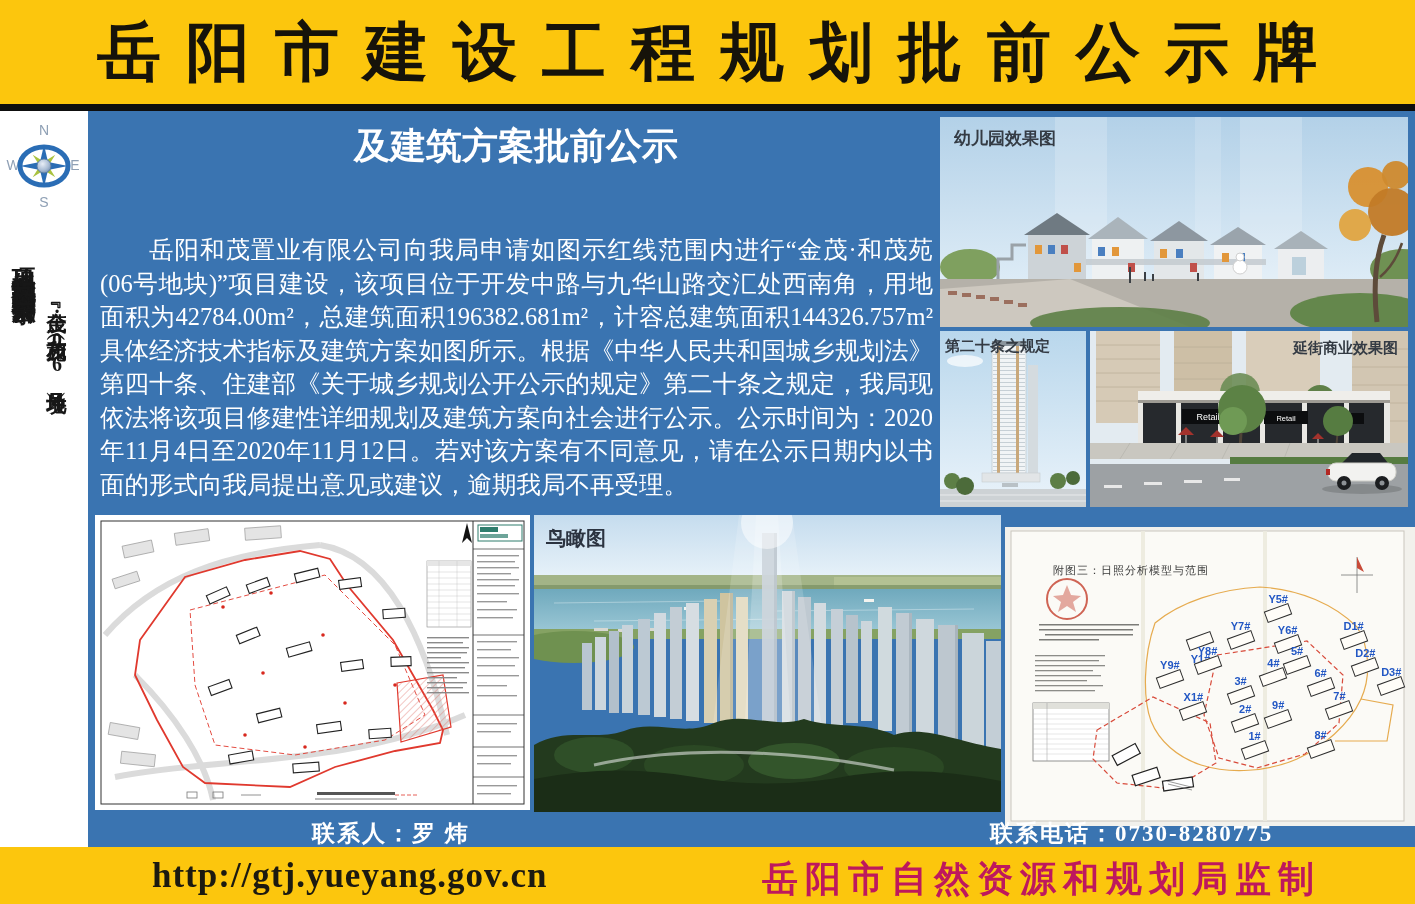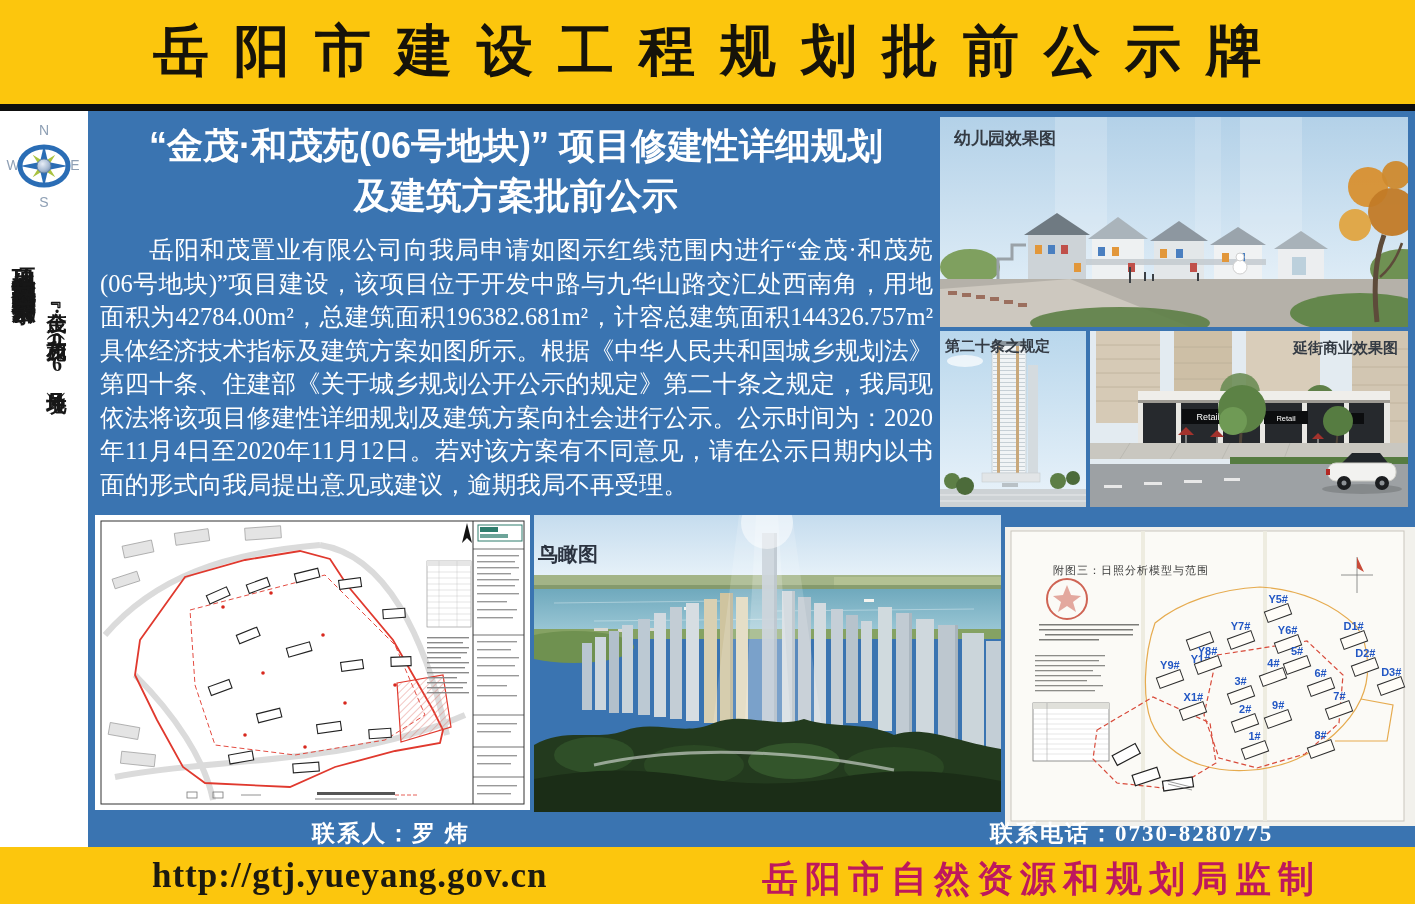--- a/index.html
+++ b/index.html
@@ -1,21 +1,21 @@
 <!DOCTYPE html>
 <html><head>
 <meta charset="utf-8">
 <style>
   html,body{margin:0;padding:0;background:#e9e9e9;}
   .board{position:relative;width:1415px;height:904px;background:#3a74b1;overflow:hidden;
          font-family:"Liberation Sans",sans-serif;}
   
   .banner{position:absolute;left:0;top:0;width:100%;height:104px;background:#fcc60d;
           display:flex;align-items:center;justify-content:center;}
-  .banner-title{font-size:56px;font-weight:bold;color:#16130a;letter-spacing:25px;
+  .banner-title{font-size:64px;font-weight:bold;color:#16130a;letter-spacing:25px;
                 white-space:nowrap;text-indent:25px;}
   .banner-divider{position:absolute;left:0;top:104px;width:100%;height:7px;background:#0e0e0e;}
   
   .sidebar{position:absolute;left:0;top:111px;width:88px;height:736px;background:#ffffff;}
   .compass{position:absolute;left:6px;top:8px;}
   .v-text{position:absolute;writing-mode:vertical-rl;text-orientation:upright;
           font-family:"Liberation Serif",serif;color:#171717;}
   .v-main{left:8px;top:138px;font-size:24px;font-weight:bold;letter-spacing:2px;}
   .v-proj{left:44px;top:184px;font-size:20px;font-weight:bold;letter-spacing:1.5px;}
   
@@ -30,21 +30,21 @@
   .photo-label{position:absolute;color:#343b44;font-weight:bold;font-family:"Liberation Sans",sans-serif;}
   #p-kg{left:940px;top:117px;width:468px;height:210px;}
   #p-tower{left:940px;top:331px;width:146px;height:176px;}
   #p-street{left:1090px;top:331px;width:318px;height:176px;}
   #p-site{left:95px;top:515px;width:435px;height:295px;background:#ffffff;}
   #p-aerial{left:534px;top:515px;width:467px;height:297px;}
   #p-sun{left:1005px;top:527px;width:471px;height:299px;background:#f2f1ec;text-align:right;}
   .kg-label{left:14px;top:10px;font-size:17px;}
   .tw-label{left:5px;top:6px;font-size:15px;}
   .st-label{right:10px;top:8px;font-size:15px;}
-  .ae-label{left:4px;top:10px;font-size:20px;color:#2b3340;margin-top:16px;}
+  .ae-label{left:12px;top:10px;font-size:20px;color:#2b3340;}
   .sun-title{position:absolute;left:48px;top:36px;font-size:11px;color:#3c3c3c;letter-spacing:1px;}
   .sun-lab{position:absolute;transform:translate(-50%,-100%);color:#2257c4;
            font-size:11px;font-weight:bold;white-space:nowrap;}
   .bld{position:absolute;width:24px;height:10px;border:1.5px solid #2e2e2e;background:#fffdf8;
        transform:translate(-50%,2px) rotate(-20deg);}
   
   .contact{position:absolute;color:#ffffff;font-family:"Liberation Serif",serif;
            font-size:23px;font-weight:bold;letter-spacing:2px;top:818px;}
   .contact-person{left:312px;}
   .contact-phone{left:990px;}
@@ -88,21 +88,20 @@
       <polygon points="38,68 42,51 38,47 34,51" fill="#2a6db5"></polygon>
       <polygon points="14,47 34,43 38,47 34,51" fill="#2a6db5"></polygon>
       <polygon points="62,47 42,43 38,47 42,51" fill="#2a6db5"></polygon>
       <circle cx="38" cy="47" r="7" fill="url(#orb)" stroke="#5577a0" stroke-width="0.8"></circle>
     </svg>
     <div class="v-text v-main">项目修建性详细规划及建筑方案批前公示</div>
     <div class="v-text v-proj">『金茂·和茂苑（06号地块）』</div>
   </div>
 
   <div class="notice-heading">
-    <div>“金茂·和茂苑(06号地块)” 项目修建性详细规划</div>
     <div>及建筑方案批前公示</div>
   </div>
   <p class="notice-body">岳阳和茂置业有限公司向我局申请如图示红线范围内进行“金茂·和茂苑(06号地块)”项目建设，该项目位于开发中路与九华山路交汇处西南角，用地面积为42784.00m²，总建筑面积196382.681m²，计容总建筑面积144326.757m²具体经济技术指标及建筑方案如图所示。根据《中华人民共和国城乡规划法》第四十条、住建部《关于城乡规划公开公示的规定》第二十条之规定，我局现依法将该项目修建性详细规划及建筑方案向社会进行公示。公示时间为：2020年11月4日至2020年11月12日。若对该方案有不同意见，请在公示日期内以书面的形式向我局提出意见或建议，逾期我局不再受理。</p>
 
   <div class="panel" id="p-kg">
     <svg width="468" height="210" viewBox="0 0 468 210">
       <defs>
         <linearGradient id="kgsky" x1="0" y1="0" x2="0" y2="1">
           <stop offset="0%" stop-color="#b3d1e8"></stop>
             <stop offset="100%" stop-color="#e9f3fa"></stop>

